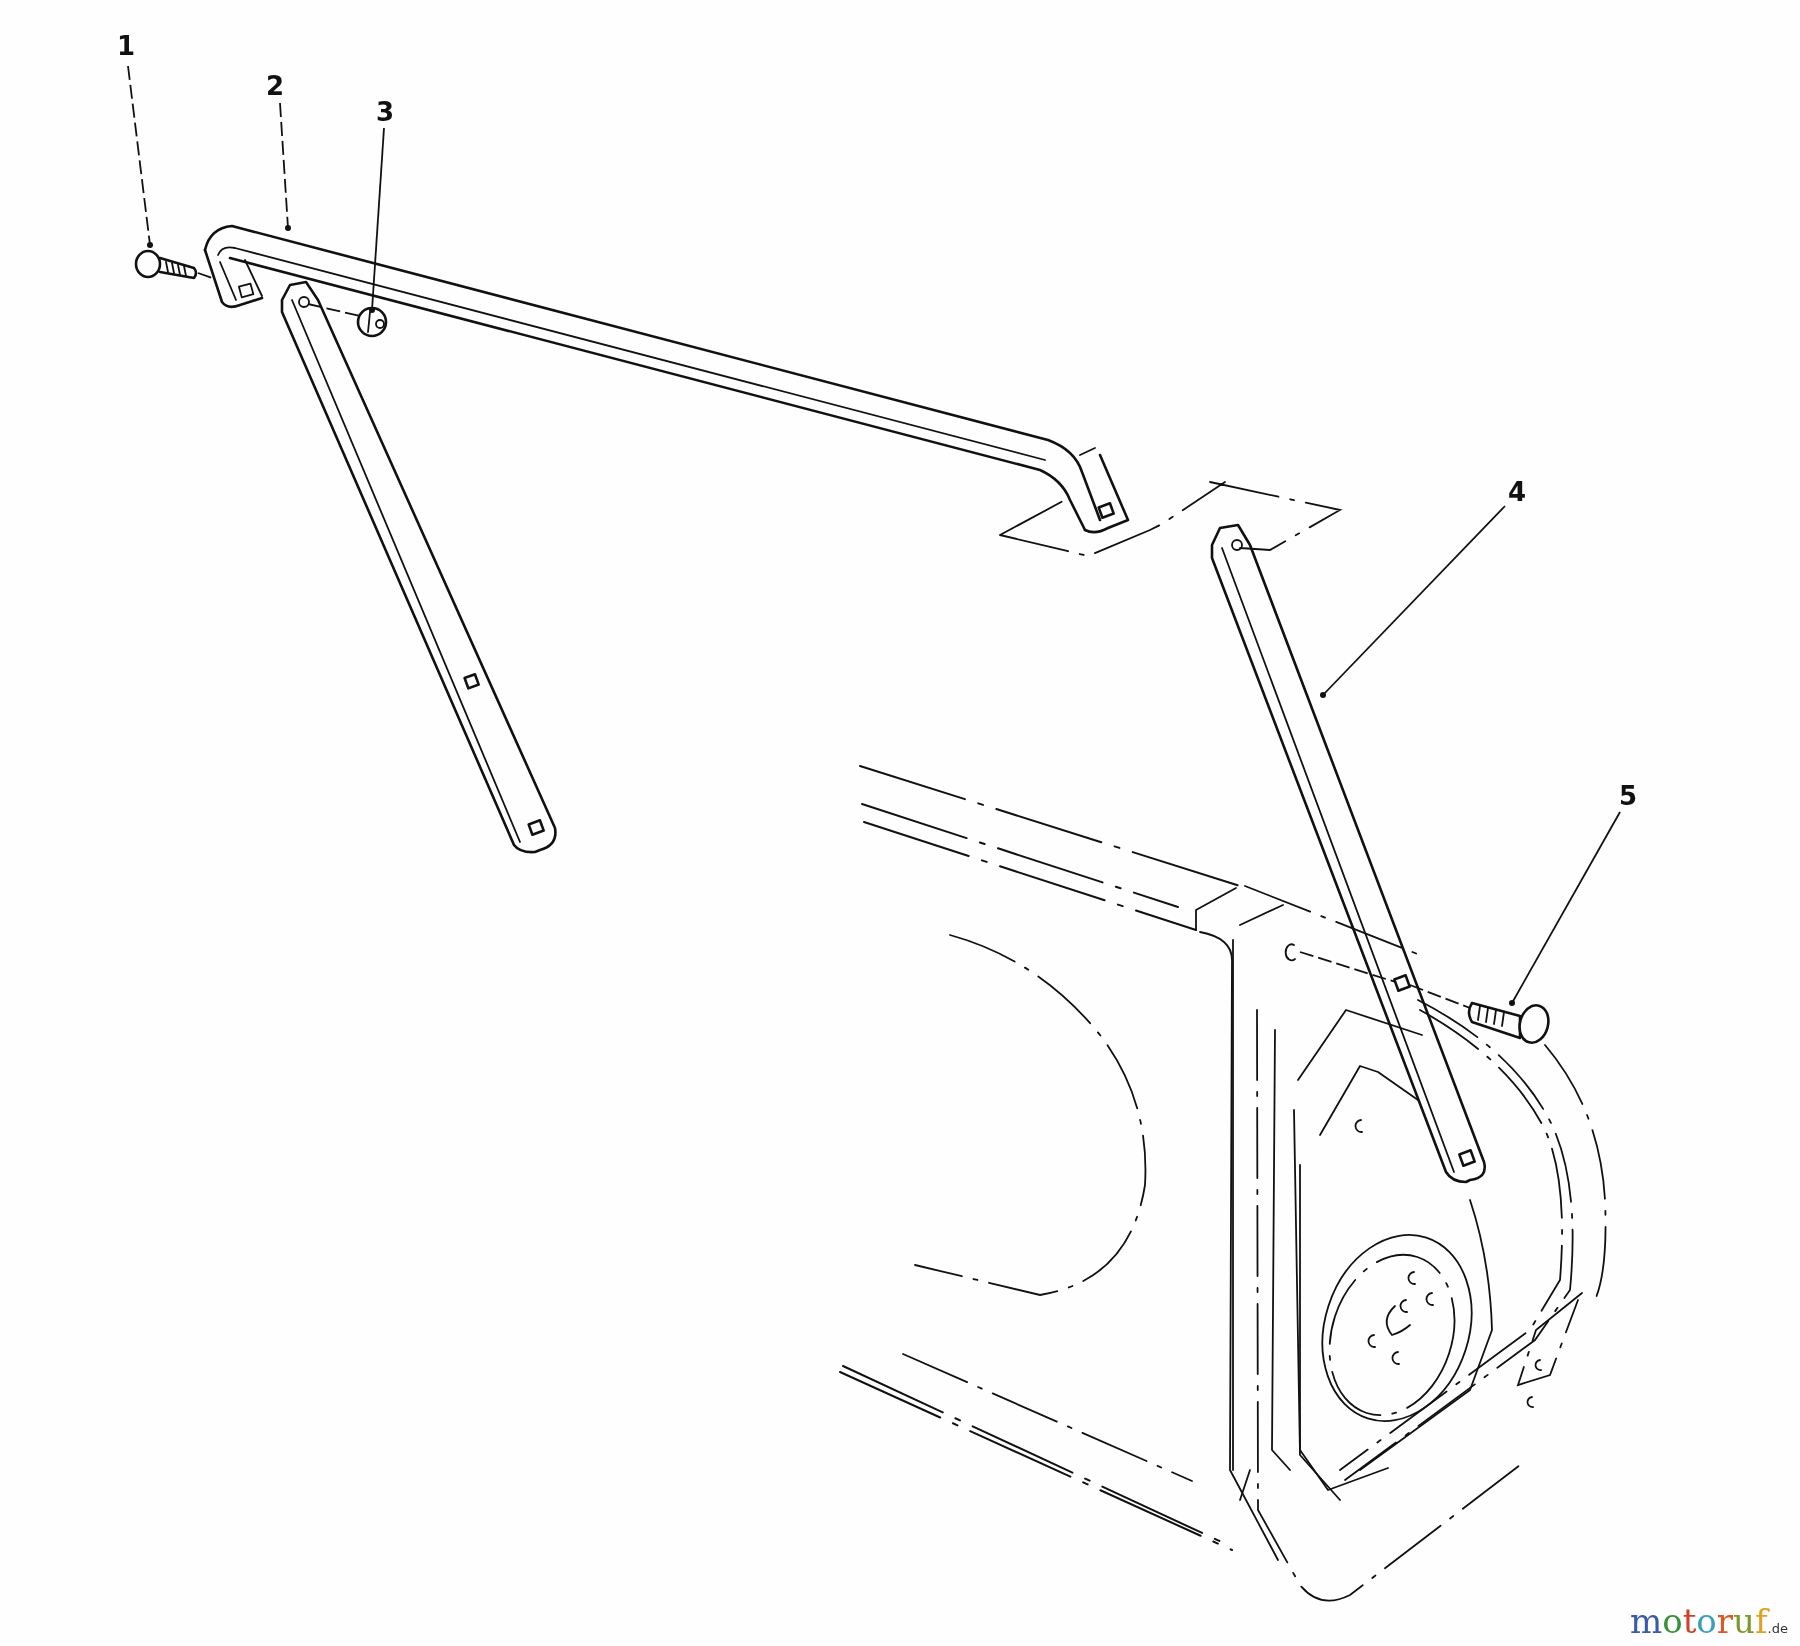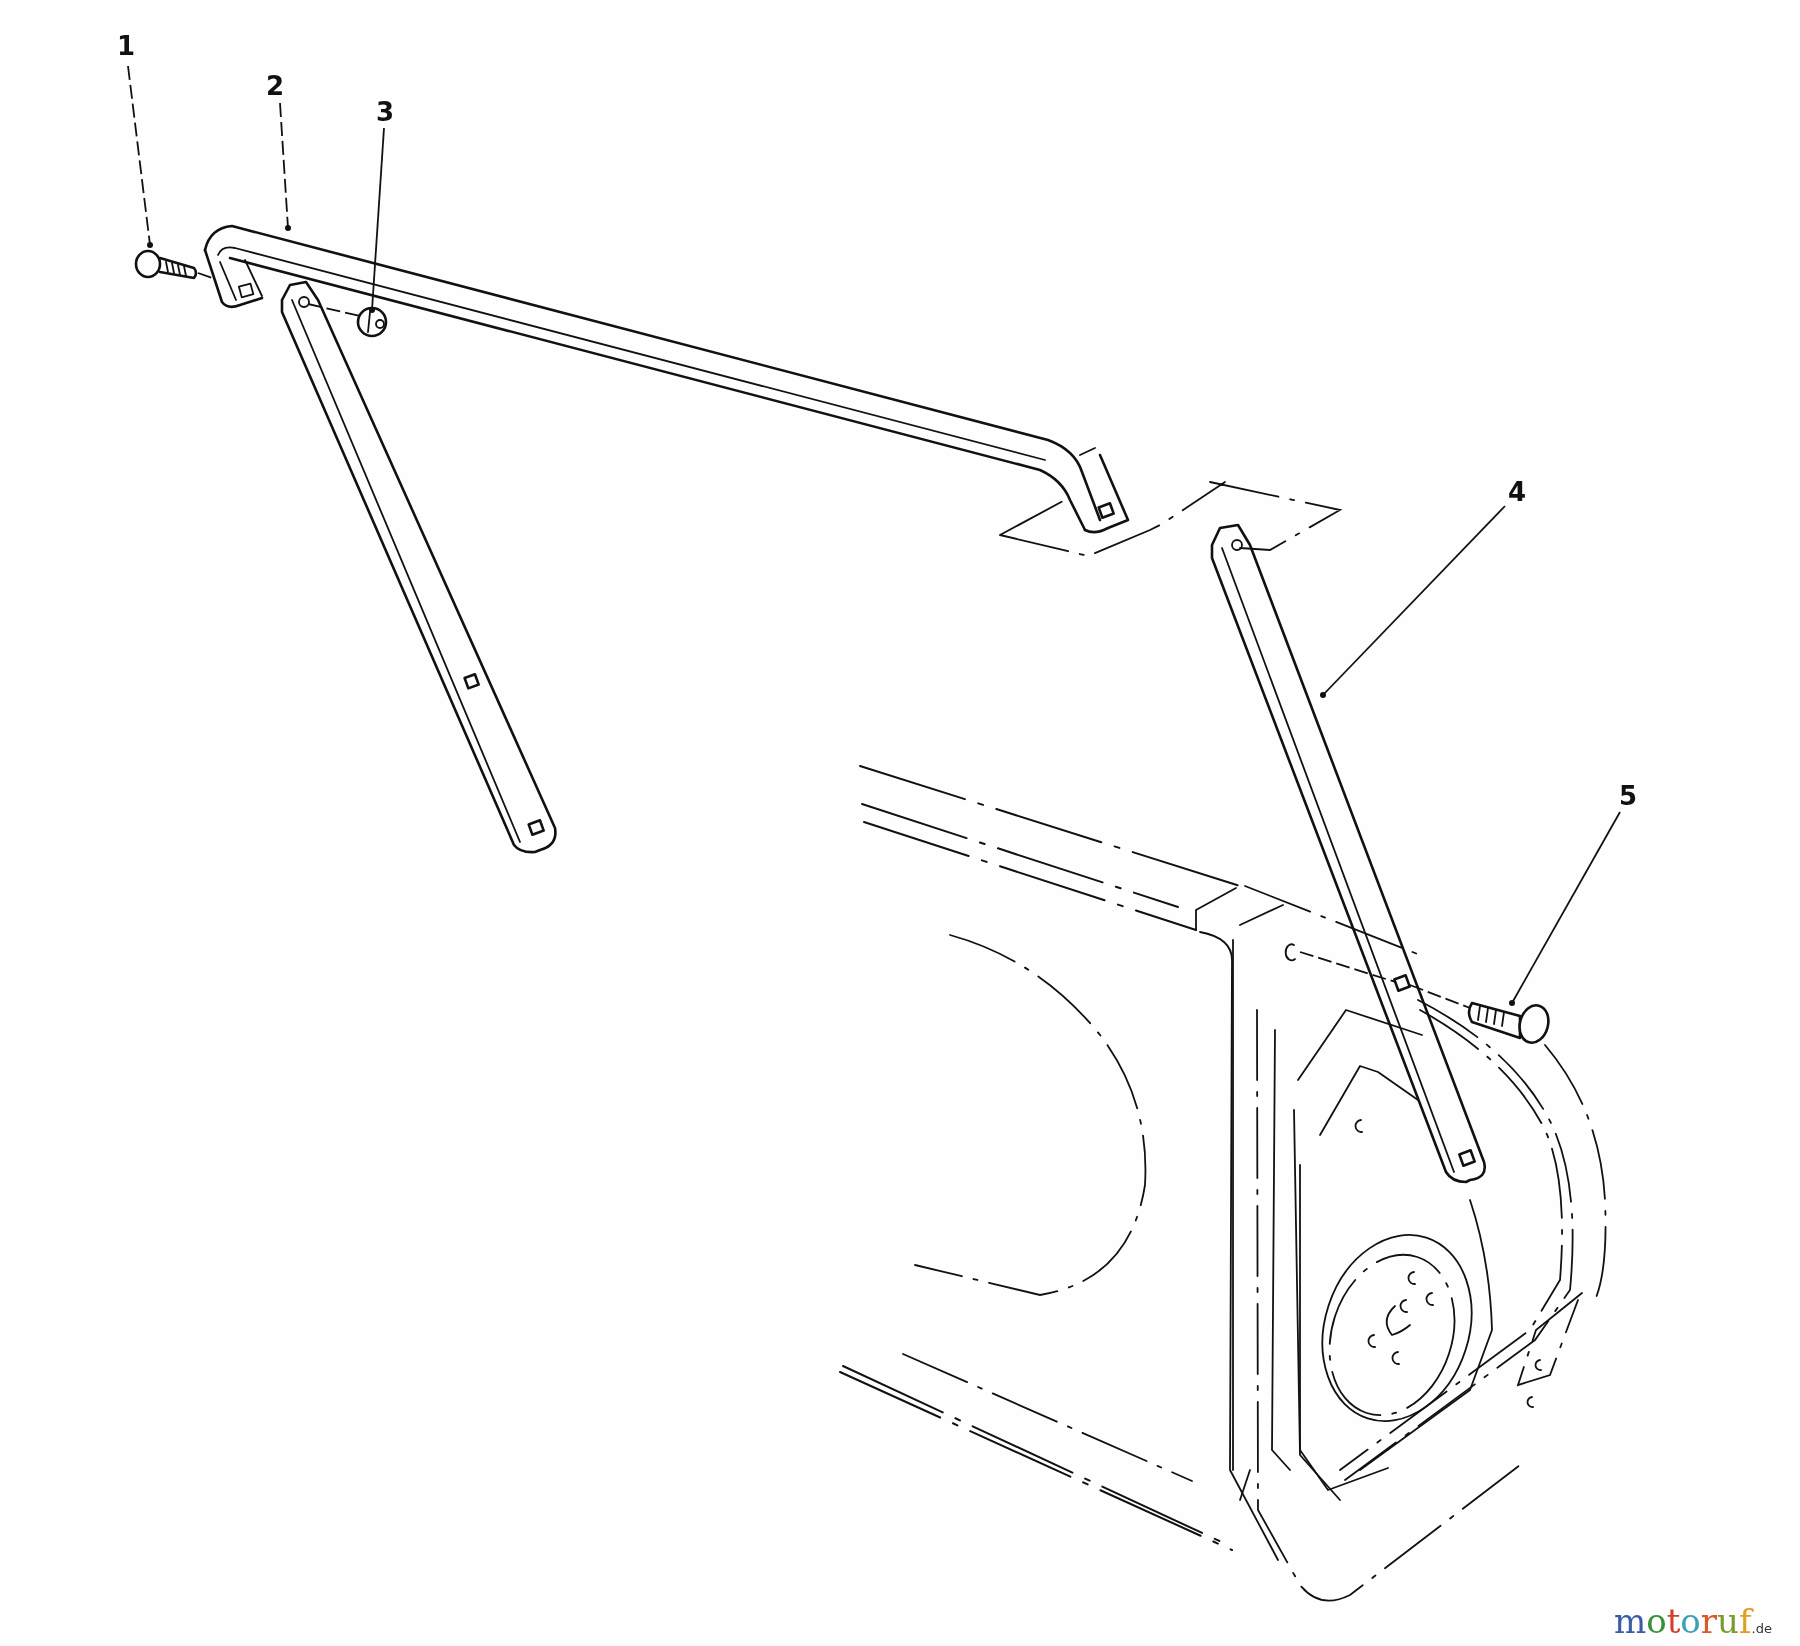--- a/index.html
+++ b/index.html
@@ -11,21 +11,21 @@
     .dash2 { fill: none; stroke: #111; stroke-width: 2; stroke-dasharray: 110 14 5 14; stroke-linecap: round; }
     .leader { fill: none; stroke: #111; stroke-width: 1.8; }
     .leader-dash { fill: none; stroke: #111; stroke-width: 1.8; stroke-dasharray: 14 5; }
     .fill-w { fill: #fdfefd; stroke: #111; stroke-width: 2.6; stroke-linejoin: round; }
     .dot { fill: #111; }
     .callout {
       position: absolute; font-family: "DejaVu Sans", sans-serif; font-weight: bold;
       font-size: 26px; color: #111; line-height: 1; transform: translate(-50%, -50%);
     }
     .watermark {
-      position: absolute; right: 28px; bottom: 8px; font-family: "DejaVu Serif", serif;
+      position: absolute; right: 12px; bottom: 8px; font-family: "DejaVu Serif", serif;
       font-size: 34px; letter-spacing: 0px; line-height: 1; white-space: nowrap;
     }
     .watermark .tld { font-family: "DejaVu Sans", sans-serif; font-size: 13px; color: #333; }
   </style>
 </head>
 <body>
 
 <svg id="diagram" viewBox="0 0 1800 1646" xmlns="http://www.w3.org/2000/svg">
 
   <g>

